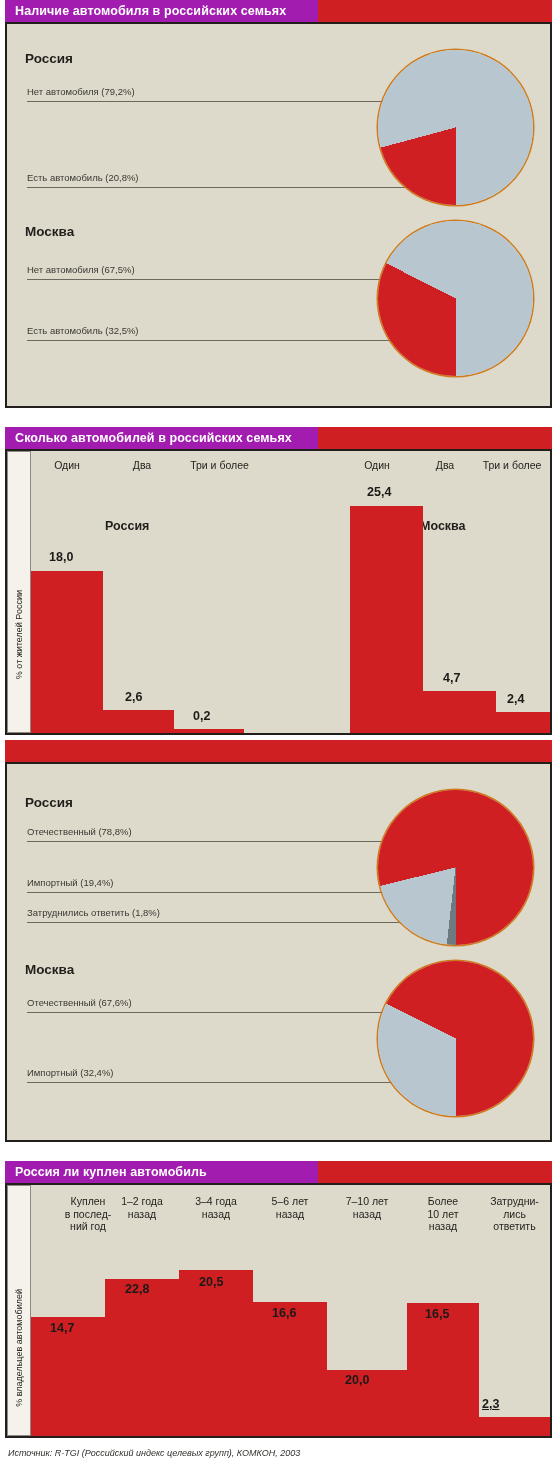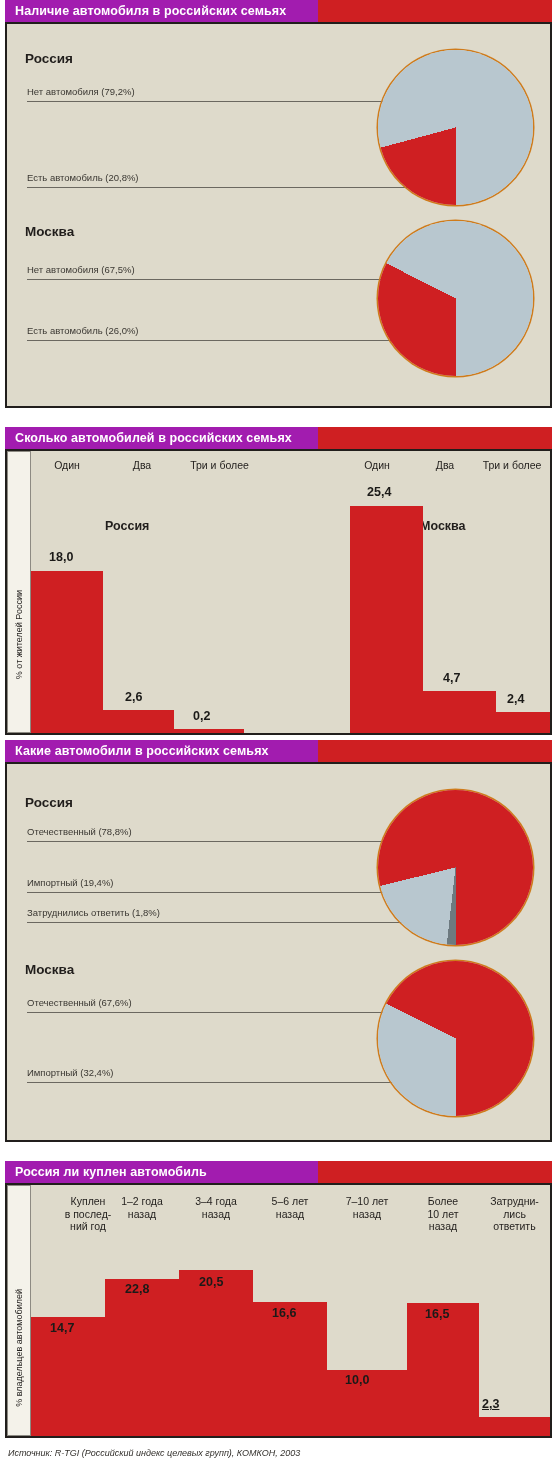--- a/index.html
+++ b/index.html
@@ -72,21 +72,21 @@
                    #cf1f22 0deg 74.9deg,
                    #b8c7cf 74.9deg 360deg);
                 box-shadow:0 0 0 1.5px #cf7b1b;"></div>
 
     <div class="region-name" style="left:18px;top:200px;">Москва</div>
 
     <div class="lbl" style="left:20px;top:240px;">Нет автомобиля (67,5%)</div>
     <div class="leader-h" style="left:20px;top:255px;width:405px;"></div>
     <div class="dot" style="left:423px;top:253px;"></div>
 
-    <div class="lbl" style="left:20px;top:301px;">Есть автомобиль (26,0%)</div>
+    <div class="lbl" style="left:20px;top:301px;">Есть автомобиль (32,5%)</div>
     <div class="leader-h" style="left:20px;top:316px;width:405px;"></div>
     <div class="dot" style="left:423px;top:314px;"></div>
 
     <div class="pie" style="left:371px;top:197px;width:155px;height:155px;
                 background:conic-gradient(from 180deg,
                    #cf1f22 0deg 117deg,
                    #b8c7cf 117deg 360deg);
                 box-shadow:0 0 0 1.5px #cf7b1b;"></div>
   </div>
 
@@ -124,23 +124,20 @@
     <div class="val" style="left:360px;top:34px;">25,4</div>
 
     <div class="bar" style="left:416px;top:240px;width:73px;height:42px;"></div>
     <div class="val" style="left:436px;top:220px;">4,7</div>
 
     <div class="bar" style="left:489px;top:261px;width:54px;height:21px;"></div>
     <div class="val" style="left:500px;top:241px;">2,4</div>
   </div>
 
   <div class="titlered" style="left:5px;top:740px;width:547px;"></div>
-  <div class="titlebar" style="top:740px;width:313px;">
-    <span class="t-text">Какие автомобили в российских семьях</span>
-  </div>
 
   <div class="panel" style="top:762px;height:380px;">
 
     <div class="region-name" style="left:18px;top:31px;">Россия</div>
 
     <div class="lbl" style="left:20px;top:62px;">Отечественный (78,8%)</div>
     <div class="leader-h" style="left:20px;top:77px;width:405px;"></div>
     <div class="dot" style="left:423px;top:75px;"></div>
 
     <div class="lbl" style="left:20px;top:113px;">Импортный (19,4%)</div>
@@ -199,21 +196,21 @@
     <div class="bar" style="left:98px;top:94px;width:74px;height:157px;"></div>
     <div class="val" style="left:118px;top:97px;">22,8</div>
 
     <div class="bar" style="left:172px;top:85px;width:74px;height:166px;"></div>
     <div class="val" style="left:192px;top:90px;">20,5</div>
 
     <div class="bar" style="left:246px;top:117px;width:74px;height:134px;"></div>
     <div class="val" style="left:265px;top:121px;">16,6</div>
 
     <div class="bar" style="left:320px;top:185px;width:80px;height:66px;"></div>
-    <div class="val" style="left:338px;top:188px;">10,0</div>
+    <div class="val" style="left:338px;top:188px;">20,0</div>
 
     <div class="bar" style="left:400px;top:118px;width:72px;height:133px;"></div>
     <div class="val" style="left:418px;top:122px;">16,5</div>
 
     <div class="bar" style="left:472px;top:232px;width:71px;height:19px;"></div>
     <div class="val" style="left:475px;top:212px;text-decoration:underline;">2,3</div>
   </div>
 
   <div class="footer" style="top:1448px;">Источник: R-TGI (Российский индекс целевых групп), КОМКОН, 2003</div>
 

